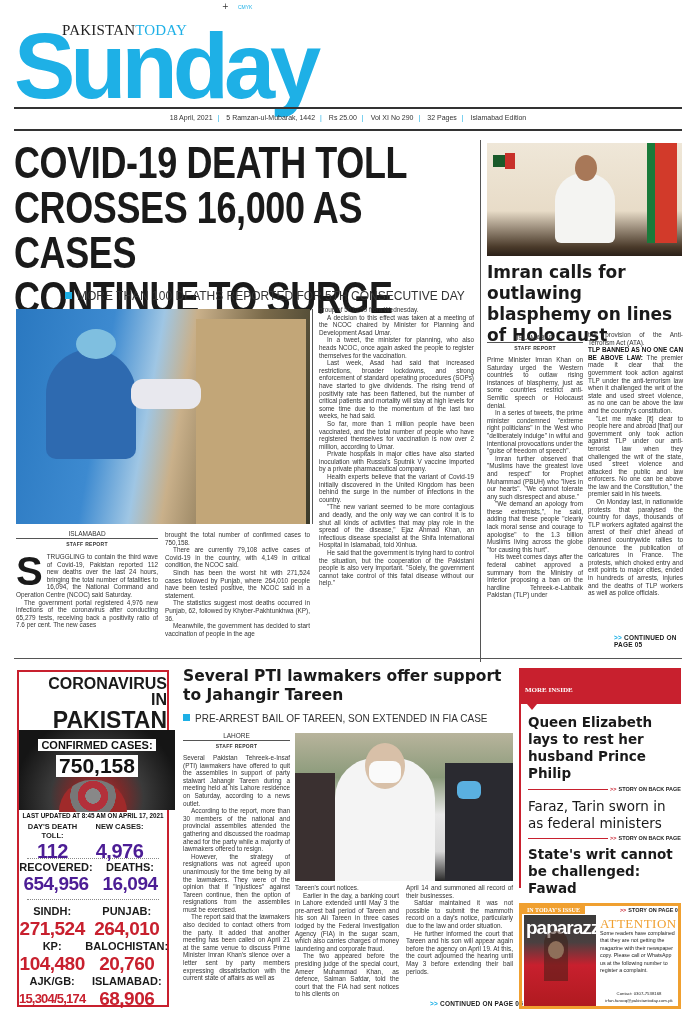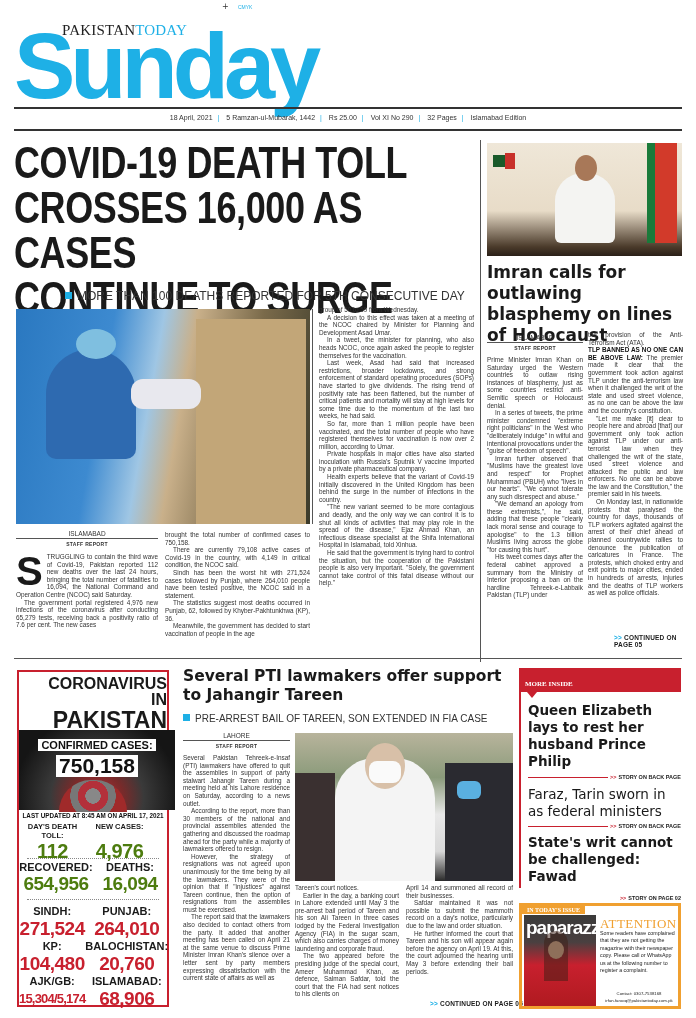--- a/index.html
+++ b/index.html
@@ -53,33 +53,33 @@
   .continued { font-family: "Liberation Sans", sans-serif; font-weight: bold; font-size: 6.5px; color: #1a1a1a; letter-spacing: 0.2px; }
   .continued .arr { color: #1eb0e6; }
 
   
   .covid-box { left: 17px; top: 670px; width: 152px; height: 337px; border: 2px solid #c8202e; }
   .covid-title { font-family: "Liberation Sans", sans-serif; font-weight: bold; text-align: right; color: #1a1a1a; margin-left: 28px; }
   .covid-img { position: absolute; left: 0; top: 58px; width: 156px; height: 80px;
     background: radial-gradient(circle at 50% 85%, #b3303a 0%, #7a2a2a 25%, #3a3a3a 45%, #151515 80%); }
   .label-chip { display: inline-block; background: #fff; color: #111; font-family: "Liberation Sans", sans-serif; font-weight: bold; padding: 0 3px; }
   .stat-label { font-family: "Liberation Sans", sans-serif; font-weight: bold; font-size: 11px; color: #1a1a1a; text-align: center; }
-  .stat-val { font-family: "Liberation Sans", sans-serif; font-weight: bold; font-size: 19px; color: #4d7c0f; text-align: center; letter-spacing: -0.5px; }
+  .stat-val { font-family: "Liberation Sans", sans-serif; font-weight: bold; font-size: 19px; color: #4c1d95; text-align: center; letter-spacing: -0.5px; }
   .stat-val.red { color: #c8202e; }
   .dotted { border-top: 1px dotted #888; }
 
   
   .tareen-headline { left: 183px; top: 667px; width: 330px; font-family: "DejaVu Sans", sans-serif; font-weight: bold;
     font-size: 15.5px; line-height: 19px; color: #1a1a1a; }
   .tareen-photo { left: 295px; top: 733px; width: 218px; height: 148px;
     background: linear-gradient(180deg, #b8b49c 0%, #8a9a7a 30%, #e8e8e8 55%, #d8d8d8 80%, #2a2a2a 100%); }
 
   
   .more-inside { left: 519px; top: 668px; width: 162px; }
-  .mi-bar { background: #c8202e; color: #fff; font-family: "Liberation Serif", serif; font-weight: bold; font-size: 7px; padding: 12px 6px; height: 14px; }
+  .mi-bar { background: #c8202e; color: #fff; font-family: "Liberation Serif", serif; font-weight: bold; font-size: 7px; padding: 18px 6px; height: 14px; }
   .mi-tri { width: 0; height: 0; border-left: 5px solid transparent; border-right: 5px solid transparent; border-top: 6px solid #c8202e; margin-left: 8px; }
   .mi-side { left: 519px; top: 681px; width: 2px; height: 207px; background: #c8202e; }
   .mi-head { font-family: "DejaVu Sans", sans-serif; font-weight: bold; font-size: 13.5px; line-height: 17px; color: #1a1a1a; }
   .mi-head.light { font-weight: normal; }
   .story-ref { font-family: "Liberation Sans", sans-serif; font-weight: bold; font-size: 5.5px; color: #1a1a1a; display: flex; align-items: center; justify-content: flex-end; }
   .story-ref .line { flex: 1; height: 1px; background: #c8202e; margin-right: 2px; }
   .story-ref .arr { color: #c8202e; margin-right: 2px; }
 
   
   .pap-box { left: 519px; top: 903px; width: 162px; height: 106px; border: 3px solid #f0a030; }

